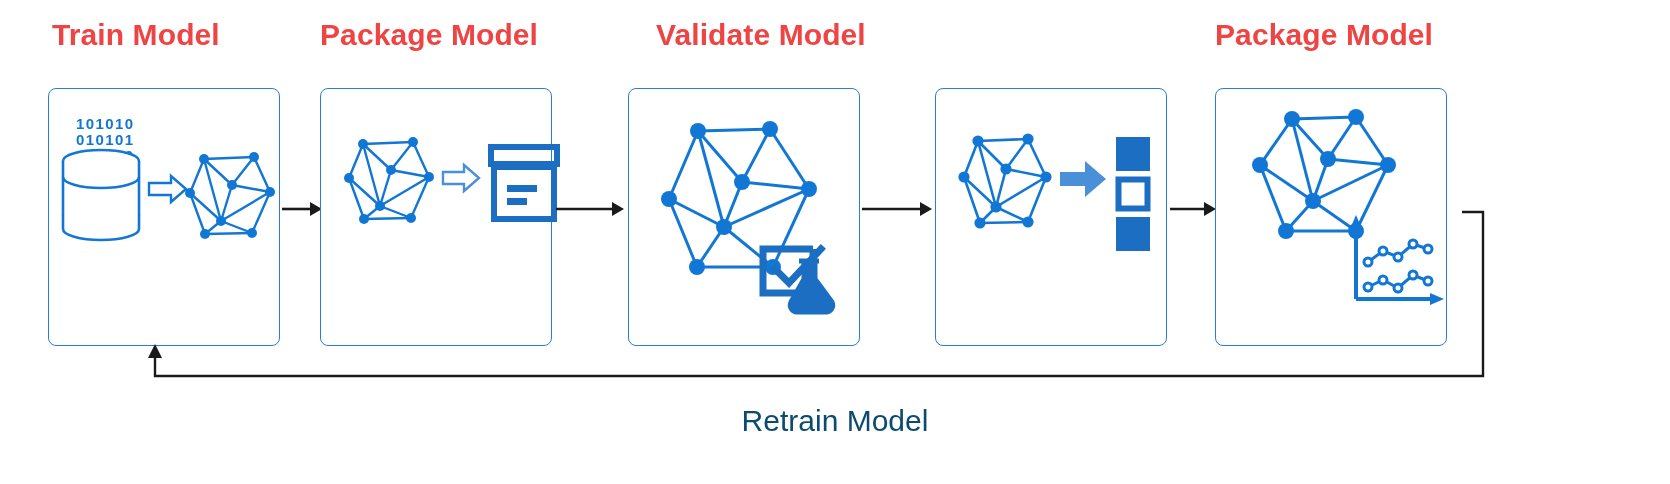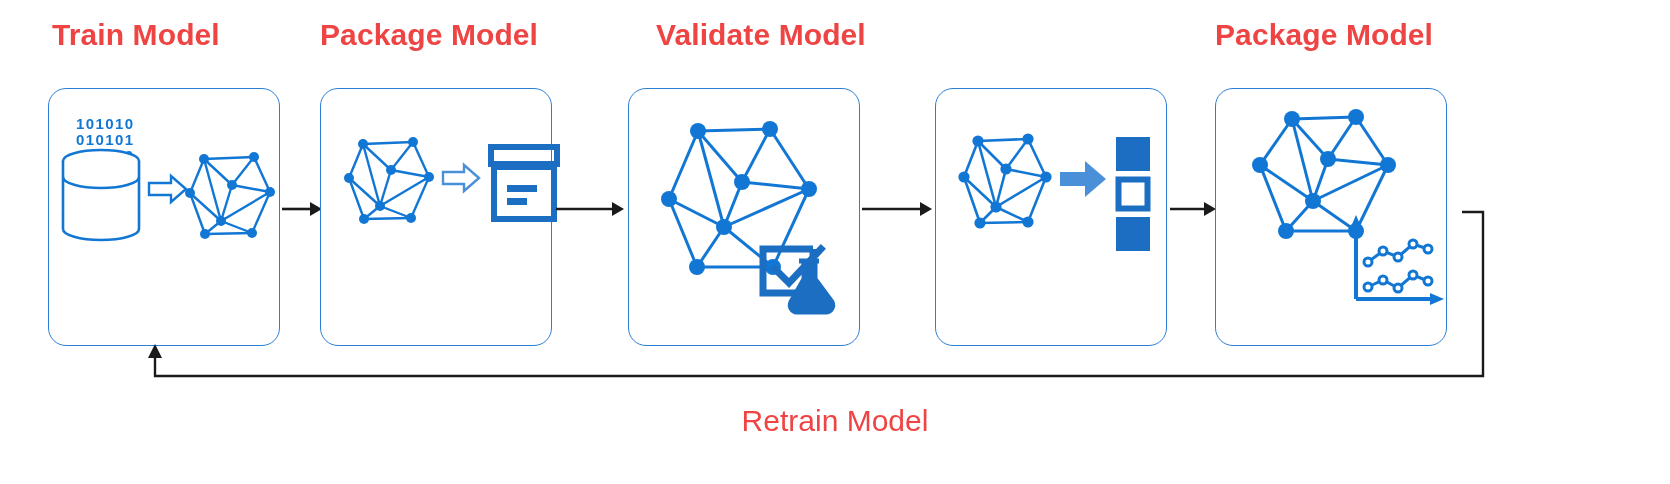--- a/index.html
+++ b/index.html
@@ -27,39 +27,39 @@
     font-weight: 700;
     letter-spacing: 0.1px;
     white-space: nowrap;
   }
   .card {
     position: absolute;
     top: 88px;
     width: 232px;
     height: 258px;
     border: 1.6px solid #2a7fd4;
-    border-radius: 18px;
+    border-radius: 8px;
     background: #ffffff;
     box-sizing: border-box;
   }
   .card-inner {
     position: absolute;
     inset: 0;
   }
   .connector {
     position: absolute;
   }
   .retrain-label {
     position: absolute;
     left: 0;
     right: 0;
     top: 404px;
     text-align: center;
     font-size: 30px;
-    color: #ef4444;
+    color: #0c4a6e;
     white-space: nowrap;
   }
   .loop-layer {
     position: absolute;
     left: 0;
     top: 0;
     width: 1670px;
     height: 484px;
     pointer-events: none;
   }

